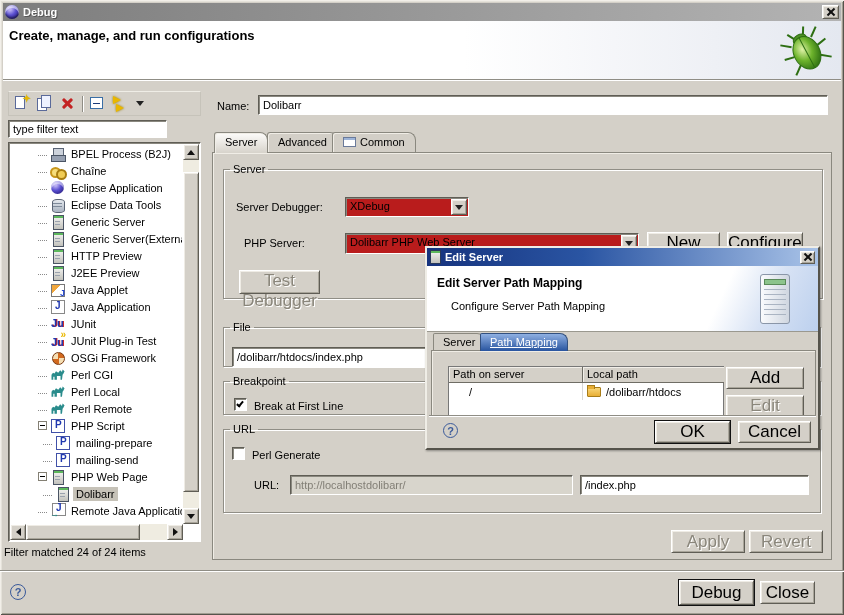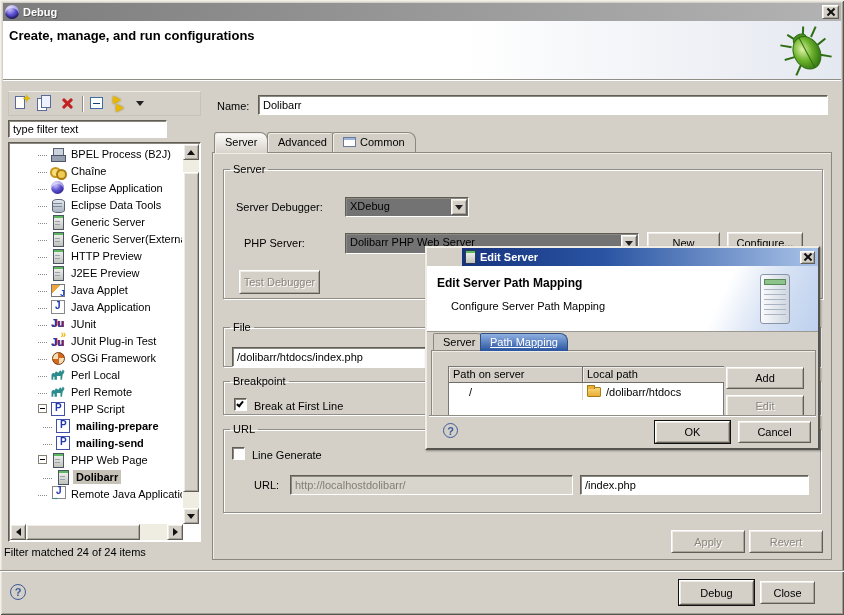--- a/index.html
+++ b/index.html
@@ -6,21 +6,21 @@
   *{box-sizing:border-box;font-family:"Liberation Sans",sans-serif;}
   #window{position:relative;width:844px;height:615px;background:#d4d0c8;
     box-shadow:inset 1px 1px 0 #f2efe9, inset -1px -1px 0 #56544c, inset 2px 2px 0 #e5e2da, inset -2px -2px 0 #a19d92;}
   .abs{position:absolute;}
   .fs11{font-size:11px;color:#000;}
 
   
   .raised{background:#d4d0c8;border:1px solid;border-color:#ffffff #5f5d55 #5f5d55 #ffffff;
     box-shadow:inset 1px 1px 0 #efece5, inset -1px -1px 0 #a9a59a;}
   .sunken{border:1px solid;border-color:#5f5d55 #ffffff #ffffff #5f5d55;box-shadow:inset 1px 1px 0 #8a887f;}
-  .btn{font-size:11px;color:#000;text-align:center;cursor:default;padding:0;}
+  .btn{font-size:17px;color:#000;text-align:center;cursor:default;padding:0;}
   .btn.default{box-shadow:inset 1px 1px 0 #efece5, inset -1px -1px 0 #a9a59a, 0 0 0 1px #111;}
   .btn.disabled{color:#8a867b;text-shadow:1px 1px 0 #fff;}
   .txt{background:#fff;font-size:11px;padding:2px 4px;outline:none;}
   .txt.dis{background:#d8d5cc;color:#827f76;}
 
   
   #titlebar{left:3px;top:3px;width:838px;height:18px;background:linear-gradient(90deg,#7d7d7d,#b3b3b3);
     display:flex;align-items:center;padding:0 2px;}
   #titlebar .ttl{color:#fff;font-weight:bold;font-size:11px;margin-left:4px;text-shadow:1px 1px 0 #555;}
   .eclipse-ball{width:14px;height:14px;border-radius:50%;flex:none;
@@ -52,21 +52,21 @@
   .i-coll::after{content:"";position:absolute;left:2px;top:5px;width:7px;height:1px;background:#1a3a7a;}
   .i-filt::before{content:"";position:absolute;left:1px;top:3px;width:0;height:0;border-left:7px solid #e9b javascript700;border-top:4px solid transparent;border-bottom:4px solid transparent;}
   .i-filt .a1,.i-filt .a2{position:absolute;left:0;width:0;height:0;border-left:8px solid #e9b700;border-top:4px solid transparent;border-bottom:4px solid transparent;filter:drop-shadow(0 0 1px #9a7d00);}
   .i-filt .a1{top:1px;} .i-filt .a2{top:9px;left:3px;}
   .tdrop{width:0;height:0;border-left:4px solid transparent;border-right:4px solid transparent;border-top:5px solid #222;flex:none;}
 
   #filterbox{left:8px;top:120px;width:159px;height:18px;}
   #treebox{left:8px;top:142px;width:193px;height:400px;background:#fff;}
   #treeinner{position:absolute;left:1px;top:2px;right:18px;bottom:18px;overflow:hidden;}
   .trow{display:flex;align-items:center;height:17px;padding-left:27px;}
-  .trow.child{padding-left:32px;font-weight:bold;}
+  .trow.child{padding-left:32px;}
   .conn{width:9px;height:5px;border-bottom:1px dotted #8a8a8a;margin:0 3px 0 1px;flex:none;}
   .expander{width:9px;height:9px;border:1px solid #848074;background:#fff;position:relative;margin:0 3px 0 1px;flex:none;}
   .expander::after{content:"";position:absolute;left:1px;top:3px;width:5px;height:1px;background:#000;}
   .tlabel{font-size:11px;padding:1px 3px;white-space:nowrap;}
   .trow.sel .tlabel{background:#c6c2b8;}
 
   
   .icon{width:16px;height:16px;position:relative;flex:none;margin-right:2px;}
   .i-machine::before{content:"";position:absolute;left:3px;top:2px;width:9px;height:6px;background:#cdd3dc;border:1px solid #5a6474;}
   .i-machine::after{content:"";position:absolute;left:1px;top:9px;width:13px;height:5px;background:#97a1b2;border:1px solid #4a5464;}
@@ -116,33 +116,33 @@
     border:1px solid #8a887f;border-bottom:none;border-radius:3px 8px 0 0;box-shadow:inset 1px 1px 0 #f0ede6;}
   .tab.active{background:linear-gradient(180deg,#fdfcfa,#d7d3cb);height:21px;z-index:3;}
   #main-tabs{left:212px;top:132px;width:620px;height:20px;}
   .icon-common{display:inline-block;width:13px;height:10px;margin:0 4px -1px 0;background:#fff;border:1px solid #6a7a9a;
     box-shadow:inset 0 2px 0 #9db4d8;position:relative;}
   #content{left:212px;top:152px;width:620px;height:408px;border:1px solid #8a887f;box-shadow:inset 1px 1px 0 #f0ede6;}
 
   fieldset.grp{position:absolute;border:1px solid #908e86;box-shadow:inset 1px 1px 0 #fff,1px 1px 0 #fff;margin:0;padding:0;}
   fieldset.grp legend{font-size:11px;margin-left:6px;padding:0 3px;}
 
-  .combo{position:absolute;background:#737373;}
+  .combo{position:absolute;background:#b91c1c;}
   .combo .ctext{position:absolute;left:4px;top:2px;font-size:11px;white-space:nowrap;}
   .combo .cbtn{position:absolute;right:1px;top:1px;bottom:1px;width:16px;display:flex;align-items:center;justify-content:center;}
 
   .cb{position:absolute;width:13px;height:13px;background:#fff;}
   .cb .mark{display:none;position:absolute;left:3px;top:1px;width:4px;height:7px;border-right:2px solid #000;border-bottom:2px solid #000;transform:rotate(40deg);}
   .cb.on .mark{display:block;}
 
   
   #dialog{left:425px;top:246px;width:395px;height:204px;background:#d4d0c8;z-index:20;
     border:2px solid;border-color:#efede6 #55534b #55534b #efede6;box-shadow:1px 1px 2px rgba(0,0,0,.35);}
   #dtitle{position:absolute;left:0;top:0;right:0;height:18px;background:linear-gradient(90deg,#16337e,#2a55a3 40%,#a9c3e8);
-    display:flex;align-items:center;padding:0 3px;margin-left:35px;}
+    display:flex;align-items:center;padding:0 3px;}
   #dtitle .ttl{color:#fff;font-weight:bold;font-size:11px;margin-left:4px;}
   .mini-server{width:11px;height:14px;border:1px solid #2a3a5a;background:linear-gradient(#f4f4f2,#c2c2bc);box-shadow:inset 0 2px 0 #5cb85c;flex:none;}
   #dbanner{position:absolute;left:0;top:18px;right:0;height:66px;background:#fff;border-bottom:1px solid #9a988f;overflow:hidden;}
   #dbanner .wave{position:absolute;right:0;top:0;width:120px;height:100%;
     background:linear-gradient(115deg,rgba(205,220,243,0) 25%,#d7e2f4 60%,#bcd0ee);}
   #dbanner .h1{position:absolute;left:10px;top:10px;font-size:12px;font-weight:bold;}
   #dbanner .h2{position:absolute;left:24px;top:34px;font-size:11px;}
   .tower{position:absolute;right:28px;top:8px;width:30px;height:50px;border:1px solid #8a96a8;border-radius:3px;
     background:linear-gradient(90deg,#fafbfd,#cfd6e0);}
   .tower::before{content:"";position:absolute;left:3px;top:4px;right:3px;height:4px;background:#8cc48c;border:1px solid #5a8a5a;}
@@ -297,20 +297,25 @@
           <span class="tlabel">JUnit Plug-in Test</span>
         </div>
         <div class="trow">
           <span class="conn"></span>
           <span class="icon i-osgi"></span>
           <span class="tlabel">OSGi Framework</span>
         </div>
         <div class="trow">
           <span class="conn"></span>
           <span class="icon i-perl"></span>
+          <span class="tlabel">Perl CGI</span>
+        </div>
+        <div class="trow">
+          <span class="conn"></span>
+          <span class="icon i-perl"></span>
           <span class="tlabel">Perl Local</span>
         </div>
         <div class="trow">
           <span class="conn"></span>
           <span class="icon i-perl"></span>
           <span class="tlabel">Perl Remote</span>
         </div>
         <div class="trow">
           <span class="expander"></span>
           <span class="icon i-php"></span>
@@ -409,21 +414,21 @@
       <legend>Breakpoint</legend>
       <span class="cb sunken on" style="left:10px;top:11px;">
           <span class="mark"></span>
         </span>
       <span class="abs fs11" style="left:30px;top:13px;">Break at First Line</span>
     </fieldset>
 
     <fieldset class="grp" style="left:10px;top:270px;width:598px;height:90px;">
       <legend>URL</legend>
       <span class="cb sunken" style="left:8px;top:12px;"></span>
-      <span class="abs fs11" style="left:28px;top:14px;">Line Generate</span>
+      <span class="abs fs11" style="left:28px;top:14px;">Perl Generate</span>
       <span class="abs fs11" style="left:30px;top:44px;">URL:</span>
       <input class="abs sunken txt dis" style="left: 66px; top: 40px; width: 283px; height: 20px;" disabled="" value="http://localhostdolibarr/">
       <input class="abs sunken txt" style="left: 356px; top: 40px; width: 229px; height: 20px;" value="/index.php">
     </fieldset>
 
     <button class="abs raised btn disabled" style="left:458px;top:377px;width:74px;height:23px;">Apply</button>
     <button class="abs raised btn disabled" style="left:536px;top:377px;width:74px;height:23px;">Revert</button>
   </div>
 
   <div class="abs" style="left:0;right:0;top:570px;height:2px;border-top:1px solid #8f8d85;border-bottom:1px solid #fff;"></div>

